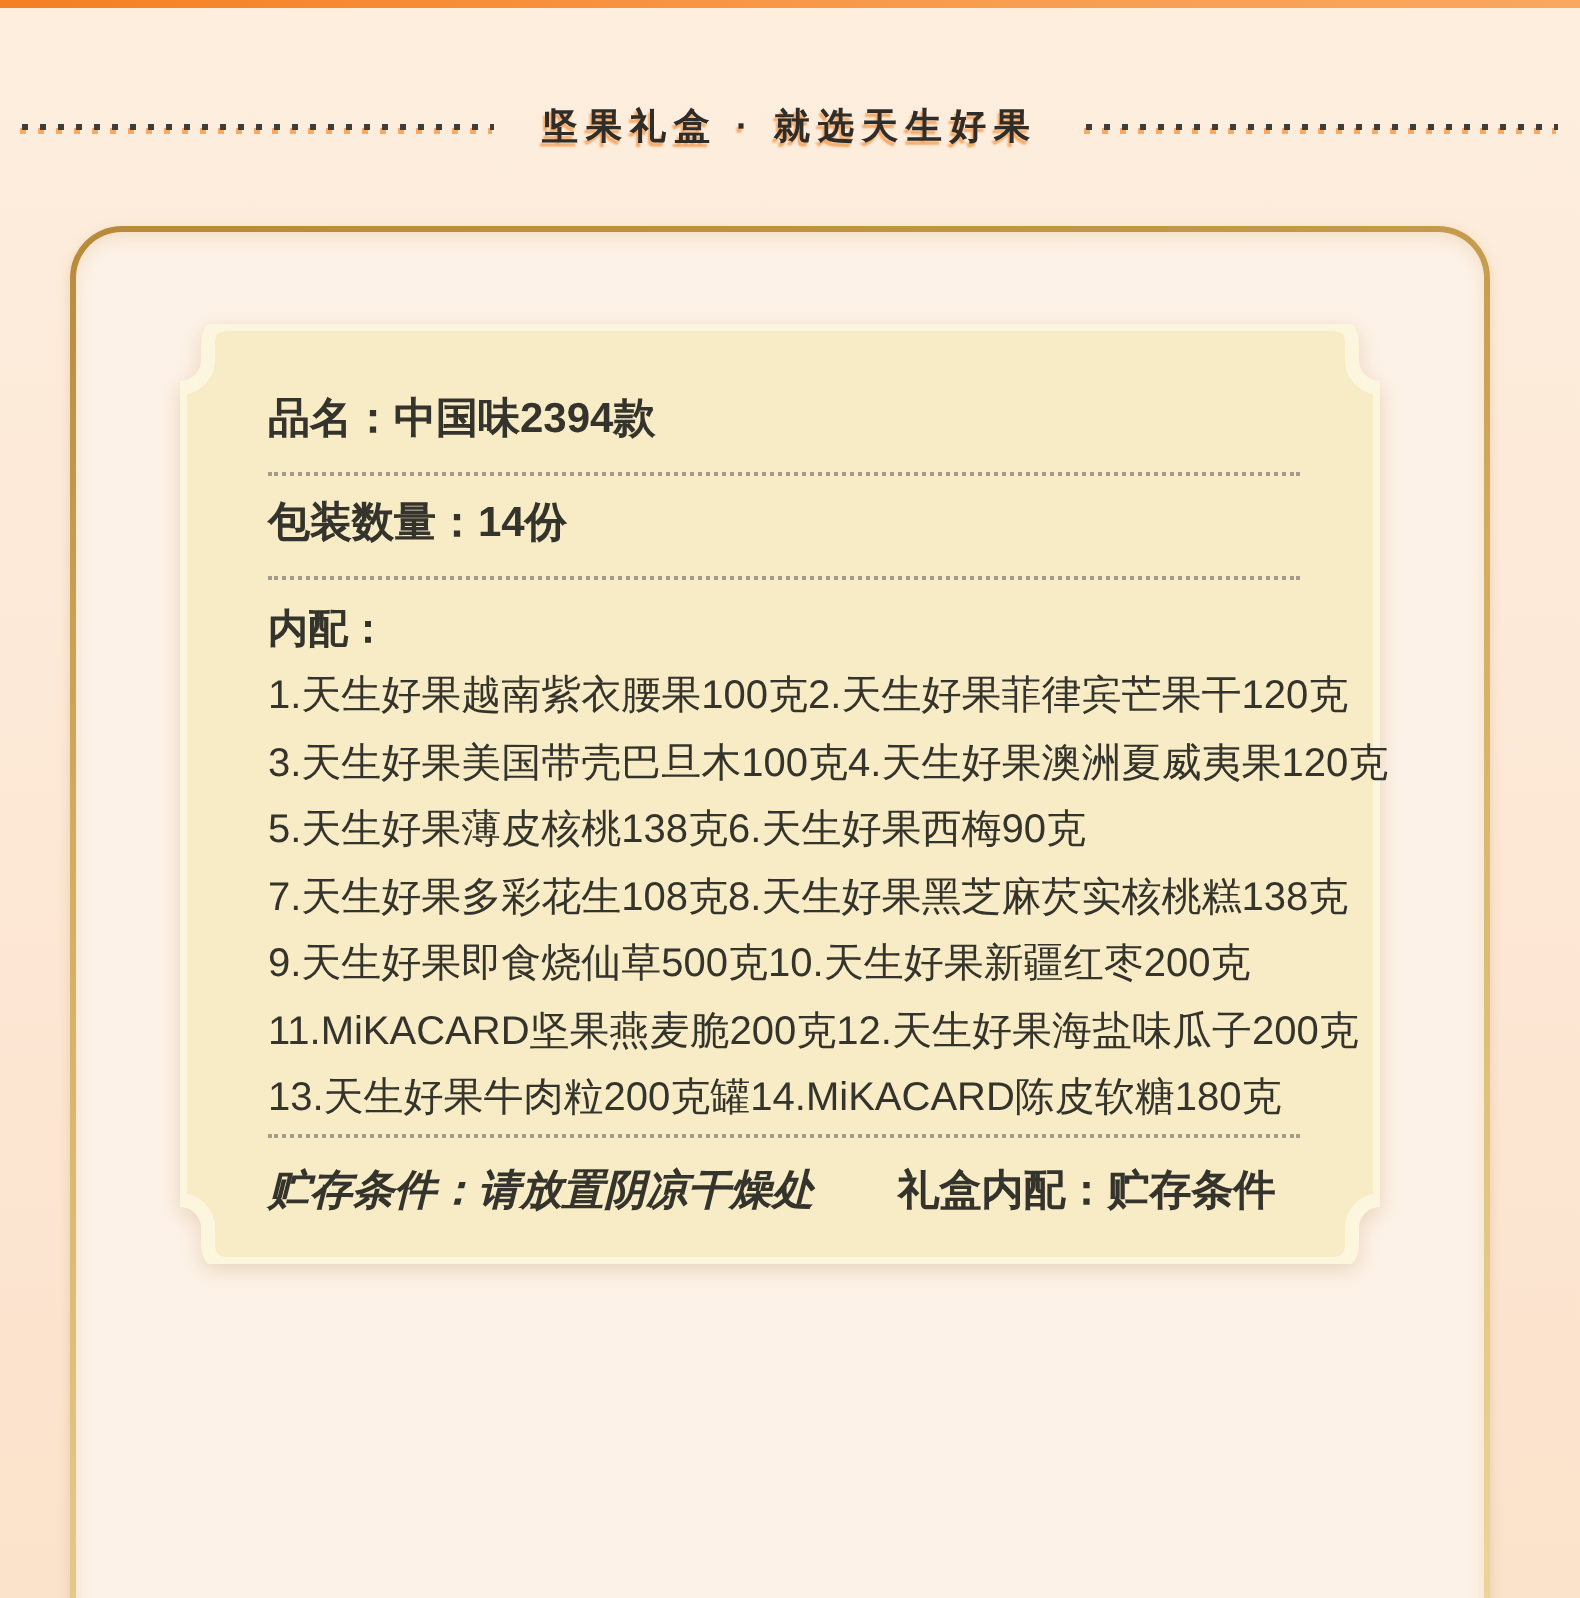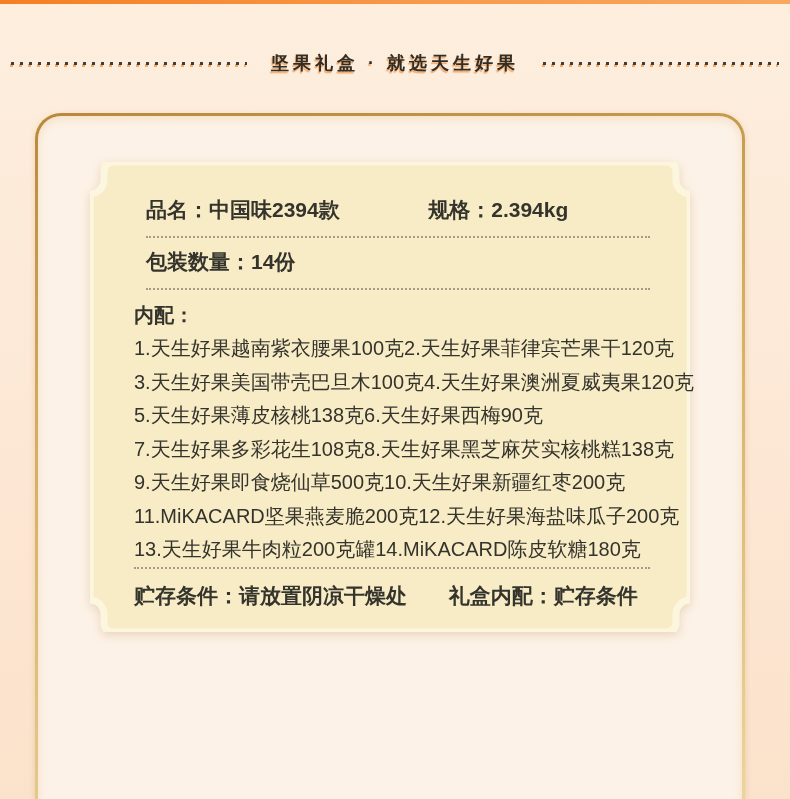--- a/index.html
+++ b/index.html
@@ -49,31 +49,31 @@
   
   .card{position:relative;width:600px;height:470px;margin:46px auto 0;}
   .card-shape{position:absolute;left:0;top:0;width:600px;height:470px;
     filter:drop-shadow(0 3px 5px rgba(186,146,88,.30));}
   .card-content{
     position:relative;z-index:1;box-sizing:border-box;
     padding:34px 40px 0 44px;height:470px;
   }
   .info-row{
     display:flex;line-height:28px;font-size:21px;font-weight:700;
-    border-bottom:2px dotted #a39c8a;padding-bottom:12px;margin-bottom:10px;margin-left:12px;
+    border-bottom:2px dotted #a39c8a;padding-bottom:12px;margin-bottom:10px;
   }
   .info-row .col1{width:56%;}
   .info-row .col2{width:44%;}
   .contents-heading{font-size:20px;font-weight:700;line-height:30px;margin:2px 0 2px 0;}
   .content-line{font-size:20px;font-weight:500;line-height:33.5px;white-space:nowrap;letter-spacing:0;}
   .footer-row{
     display:flex;margin-top:0;border-top:2px dotted #a39c8a;
     padding-top:13px;font-size:21px;font-weight:700;line-height:28px;
   }
-  .footer-row .col1{width:61%;}
+  .footer-row .col1{width:61%;font-style:italic;}
   .footer-row .col2{width:39%;}
   .label,.value{display:inline;}
 </style>
 </head>
 <body>
 
 <div class="top-bar"></div>
 
 <div class="header">
   <div class="dots"></div>
@@ -88,23 +88,20 @@
     <div class="card">
       <svg class="card-shape" viewBox="0 0 600 470" xmlns="http://www.w3.org/2000/svg">
         <path d="M 24 0 H 576 Q 586 0 586 10 V 18 A 14 14 0 0 0 600 32 V 438 A 14 14 0 0 0 586 452 V 460 Q 586 470 576 470 H 24 Q 14 470 14 460 V 452 A 14 14 0 0 0 0 438 V 32 A 14 14 0 0 0 14 18 V 10 Q 14 0 24 0 Z" fill="#f8ecc6" stroke="#fcf6de" stroke-width="7"></path>
       </svg>
 
       <div class="card-content">
 
         <div class="info-row">
           <div class="col1">
             <span class="label">品名：</span><span class="value">中国味2394款</span>
-          </div>
-          <div class="col2">
-            <span class="label">规格：</span><span class="value">2.394kg</span>
           </div>
         </div>
 
         <div class="info-row">
           <div class="col1">
             <span class="label">包装数量：</span><span class="value">14份</span>
           </div>
         </div>
 
         <div class="contents-heading">内配：</div>

